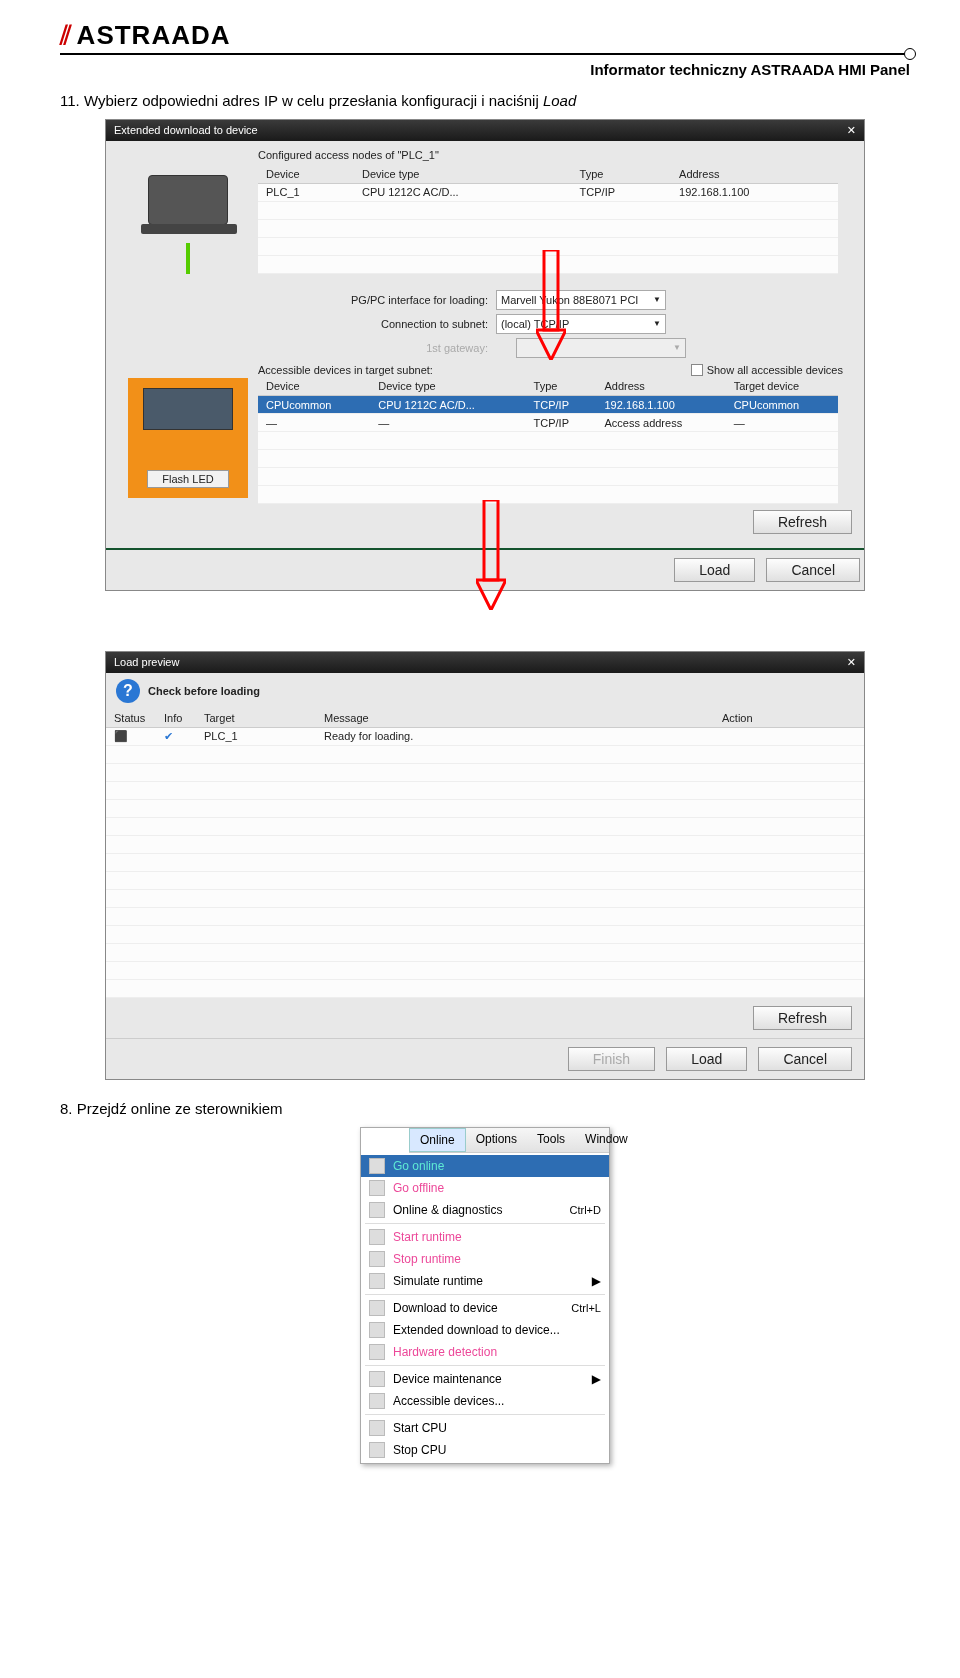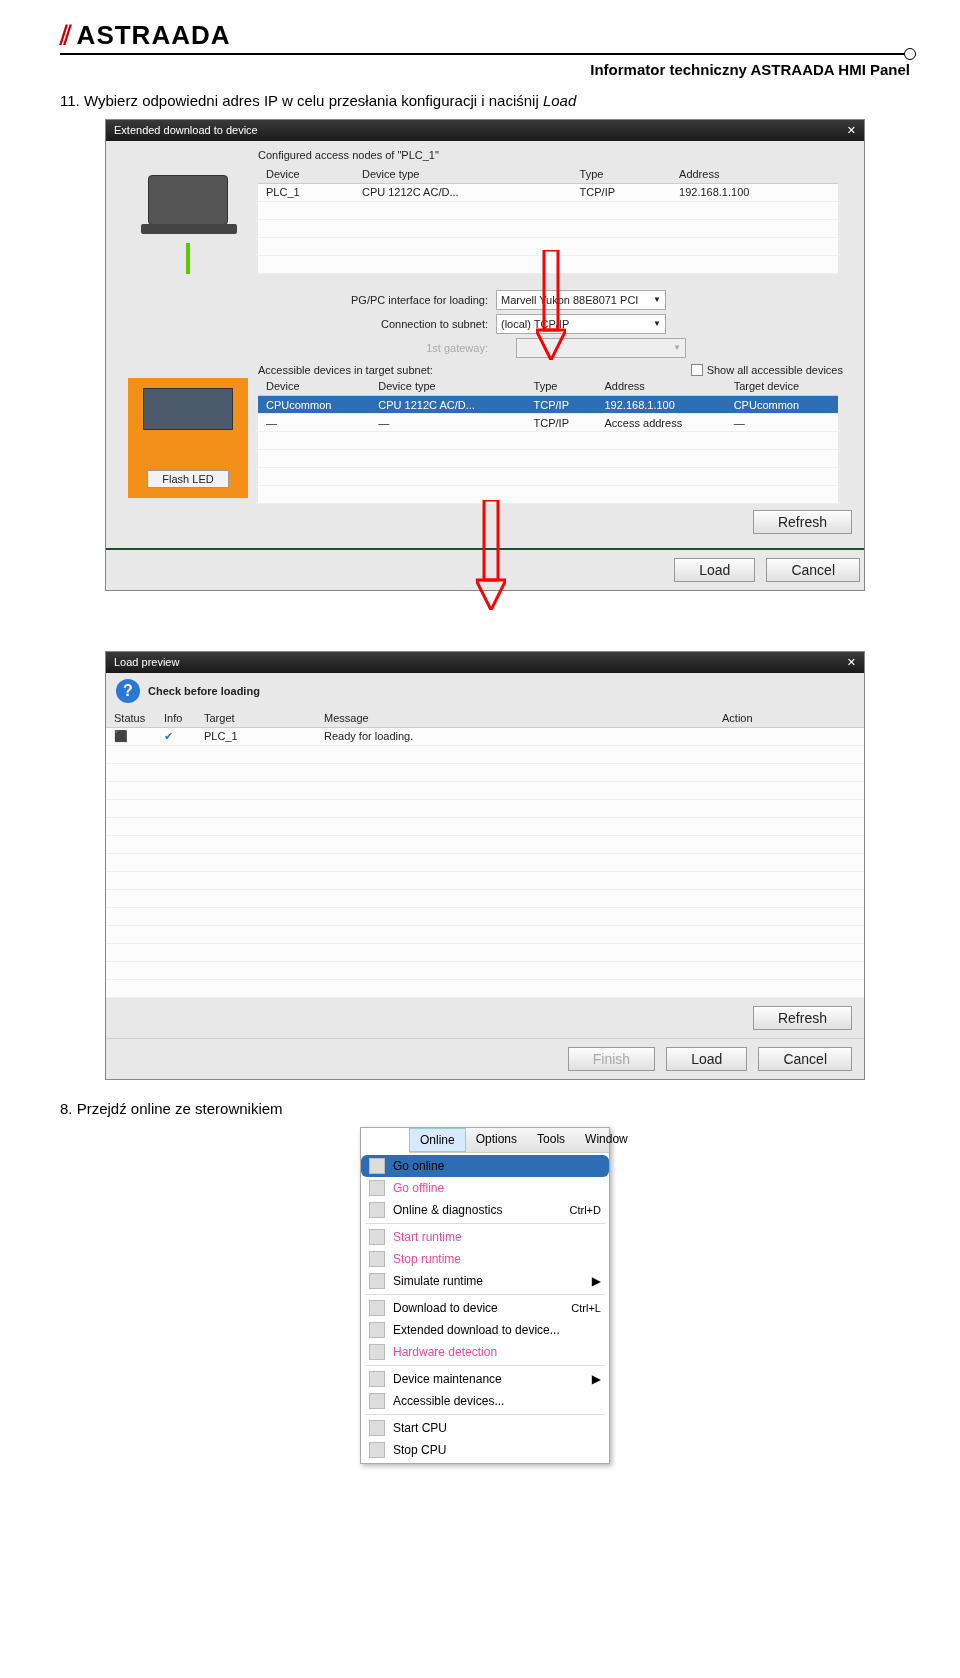--- a/index.html
+++ b/index.html
@@ -55,21 +55,21 @@
   .tbl3{width:100%; border-collapse:collapse; background:#fcfcfc;}
   .tbl3 th,.tbl3 td{text-align:left; padding:2px 8px; font-weight:normal; border-bottom:1px solid #eee; height:18px; font-size:11px;}
   .tbl3 th{background:#e8e8e8; border-bottom:1px solid #ccc;}
   .blank-rows td{height:18px;}
   .menu-img { width: 250px; margin: 10px auto 0 auto; border:1px solid #aaa; font-size:12px; font-family: Tahoma, sans-serif; background:#fff; box-shadow:2px 2px 5px rgba(0,0,0,.3);}
   .menu-bar{display:flex; background:linear-gradient(#f6f6f6,#e2e2e2); border-bottom:1px solid #ccc;margin-left:48px;}
   .menu-bar span{padding:4px 10px;}
   .menu-bar span.act{background:#d8e8ff; border:1px solid #9cc;}
   .menu-list{padding:2px 0;}
   .menu-list .mi{display:flex; align-items:center; padding:3px 8px; gap:8px;}
-  .menu-list .mi.sel{background:#2d6db3; color:#000000;border-radius:6px;}
+  .menu-list .mi.sel{background:#2d6db3; color:#5eead4;}
   .menu-list .mi.dis{color:#ec4899;}
   .menu-list .mi .ic{width:16px; height:16px; background:#ddd; border:1px solid #bbb; flex-shrink:0;}
   .menu-list .mi .sc{margin-left:auto; font-size:11px;}
   .menu-list .sep{height:1px; background:#ddd; margin:2px 4px;}
   .menu-list .mi .ar{margin-left:auto;}
 </style>
 </head>
 <body>
 
 <div class="page">

